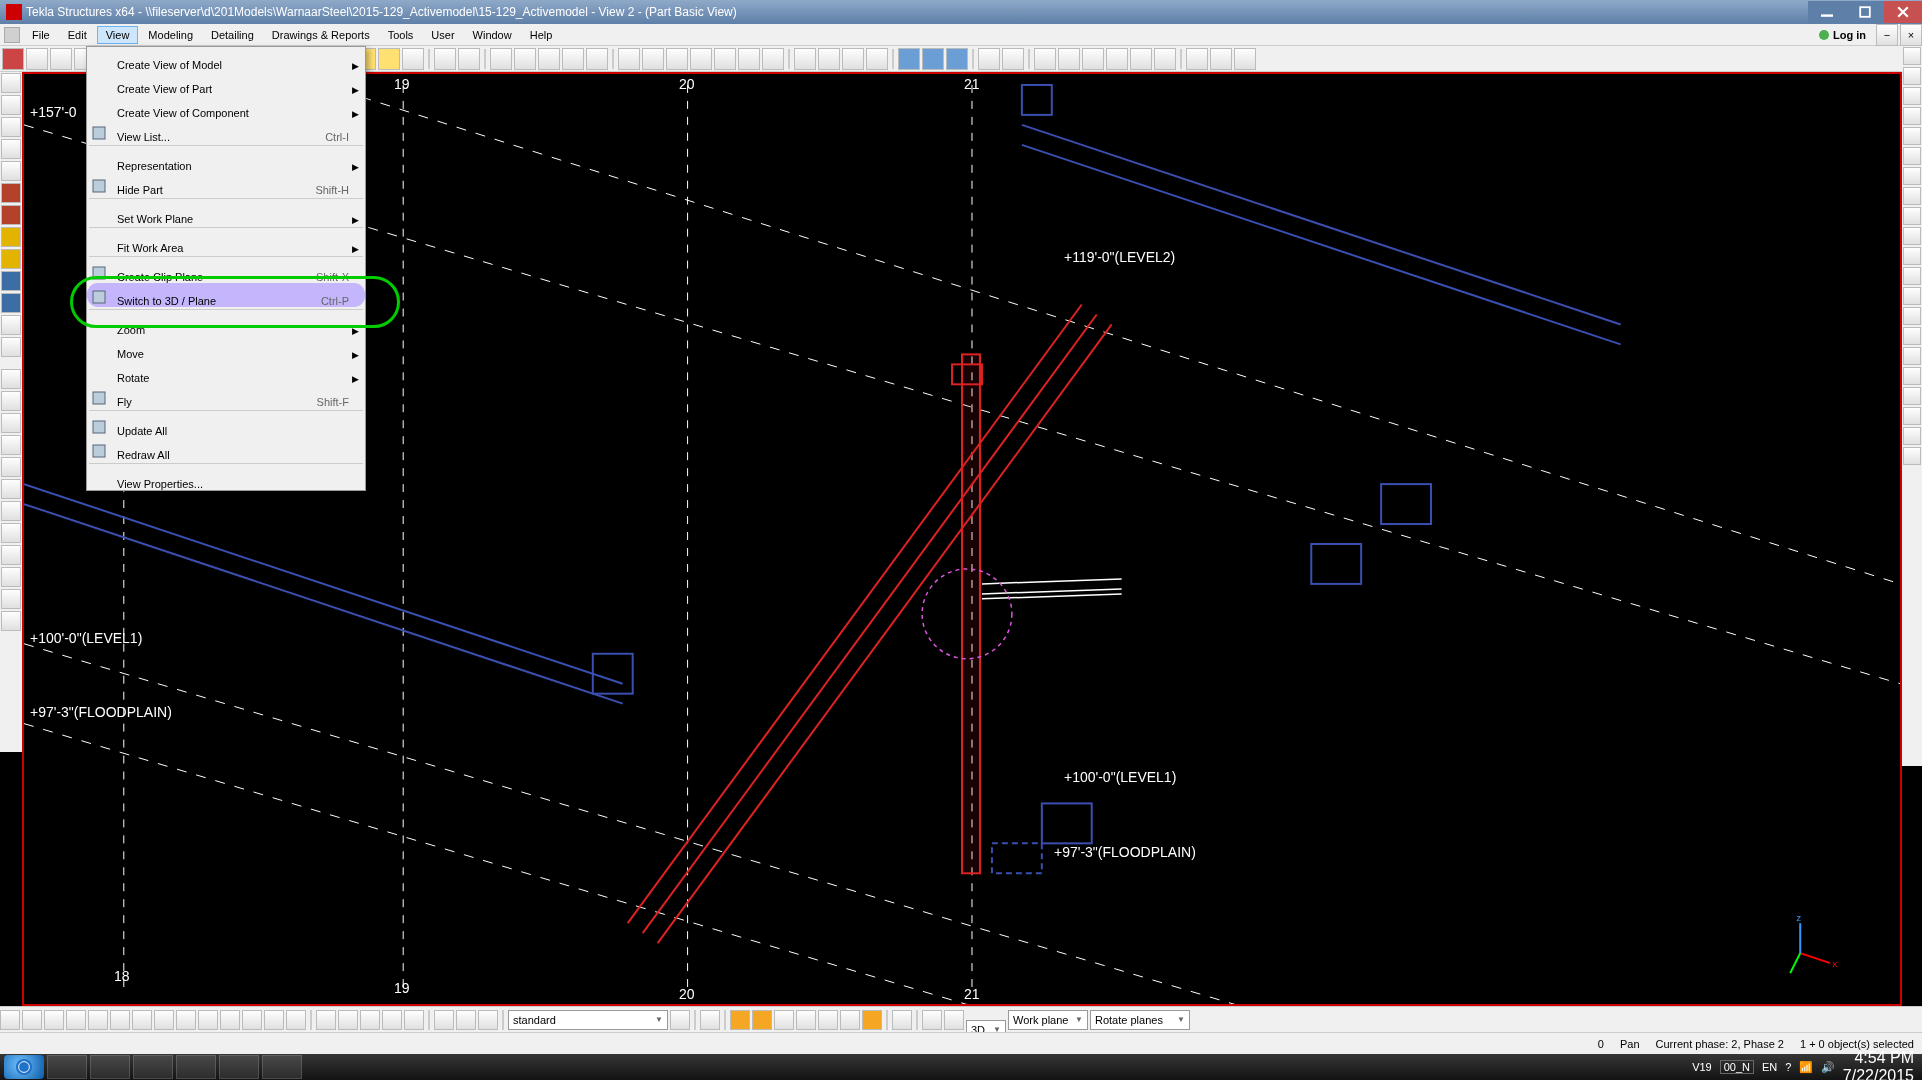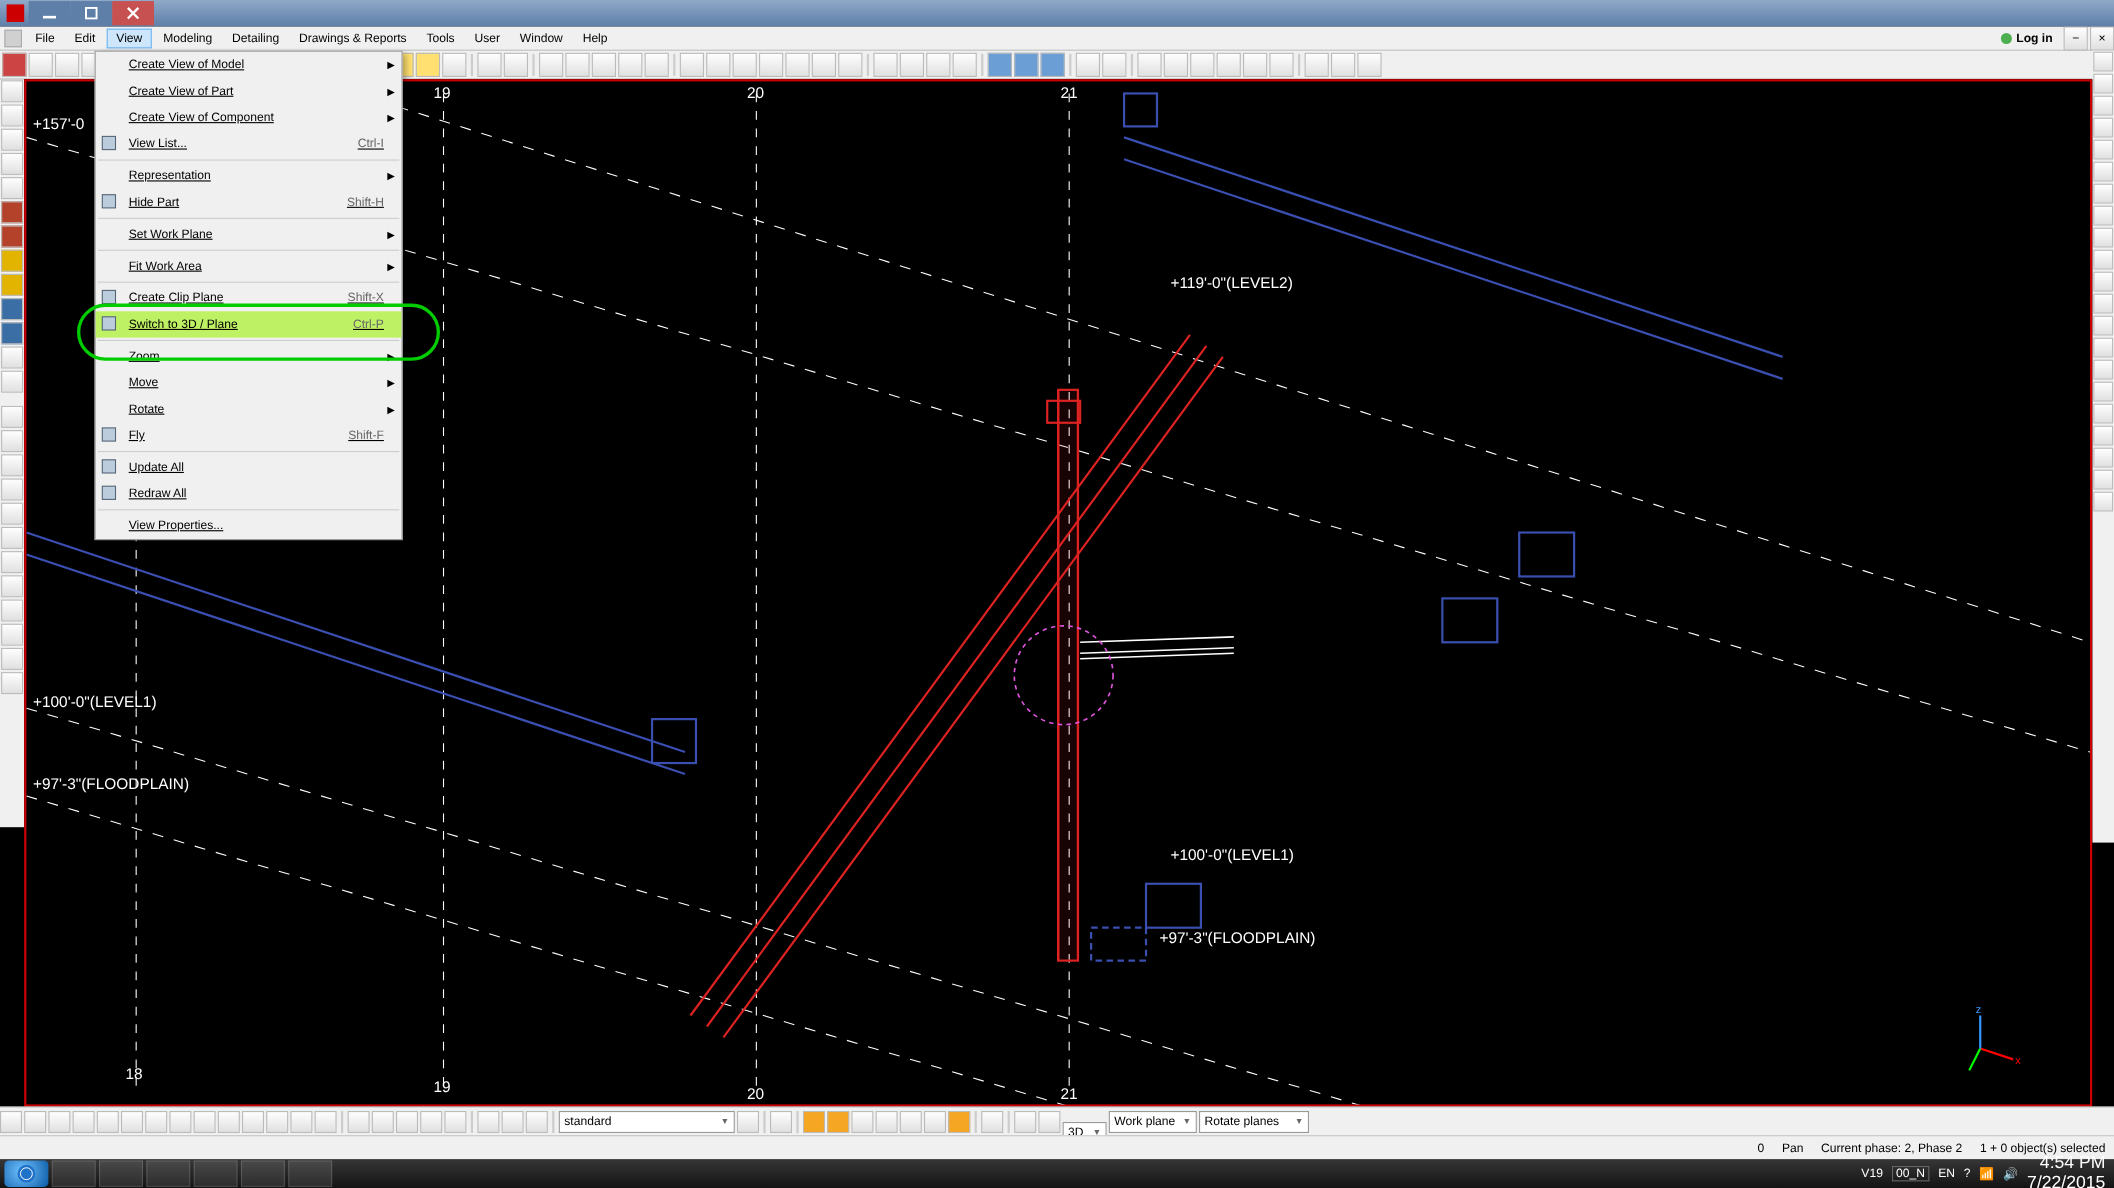--- a/index.html
+++ b/index.html
@@ -75,28 +75,28 @@
   left: 86px;
   width: 280px;
   background: #f0f0f0;
   border: 1px solid #999;
   box-shadow: 3px 3px 6px rgba(0,0,0,.3);
   z-index: 100;
 }
 .dm-item {
   height: 24px;
   display: flex;
-  align-items: center;
+  align-items: flex-end;
   padding: 0 8px 0 30px;
   position: relative;
   cursor: default;
-  text-decoration: underline;
 }
 .dm-item.highlighted {
-  background: #bef264;
+  background: #c4b5fd;
+  border-radius: 11px;
 }
 .dm-item .icon-slot {
   position:absolute; left:4px; width:18px; height:18px;
 }
 .dm-item .label { flex:1; }
 .dm-item .shortcut { color:#666; padding-right:8px; }
 .dm-item .arrow { position:absolute; right:6px; font-size:9px; }
 .dm-sep { height:1px; background:#ccc; margin: 2px 2px; }
 .icon-slot svg { width:16px; height:16px; }
 
@@ -197,20 +197,21 @@
 }
 .taskbar .tbi { width:40px; height:24px; margin-left:3px; background:rgba(255,255,255,.1); border:1px solid rgba(255,255,255,.15);}
 .taskbar .tray { margin-left:auto; display:flex; align-items:center; gap:8px; font-size:11px; }
 .clock { text-align:right; line-height:1.1; font-size:16px; padding-right:4px;}
 </style>
 </head>
 <body>
 
 <div class="titlebar">
   <span style="width:16px;height:16px;background:#c00;margin-right:4px;"></span>
+  <span class="title">Tekla Structures x64 - \\fileserver\d\201Models\WarnaarSteel\2015-129_Activemodel\15-129_Activemodel  -  View 2 - (Part Basic View)</span>
   <div class="win-controls">
     <div class="wc min">
         <svg viewBox="0 0 10 10">
           <rect y="7" width="10" height="2" fill="#fff"></rect>
         </svg>
       </div>
     <div class="wc max">
         <svg viewBox="0 0 10 10">
           <rect x="1" y="1" width="8" height="8" fill="none" stroke="#fff" stroke-width="1.5"></rect>
         </svg>

